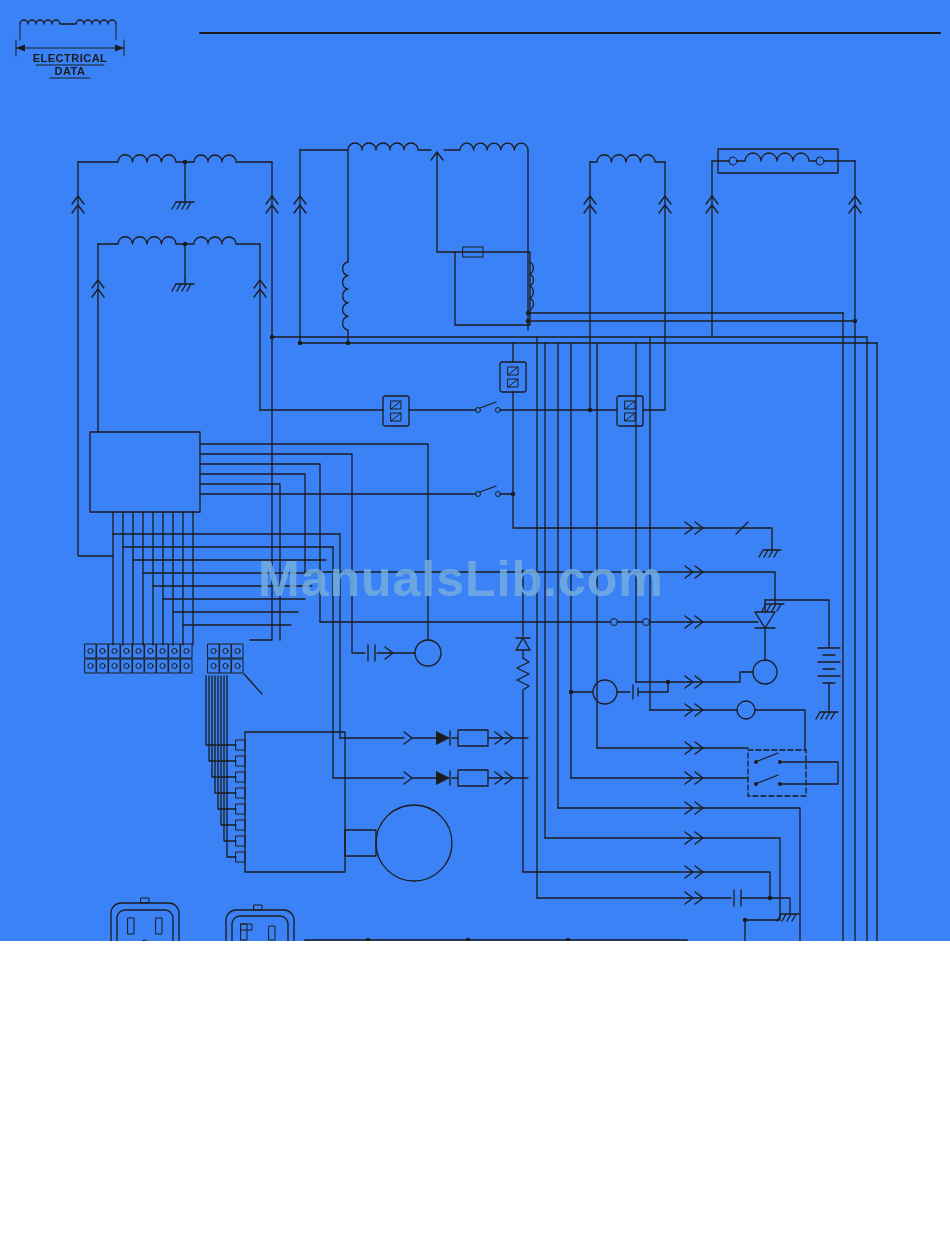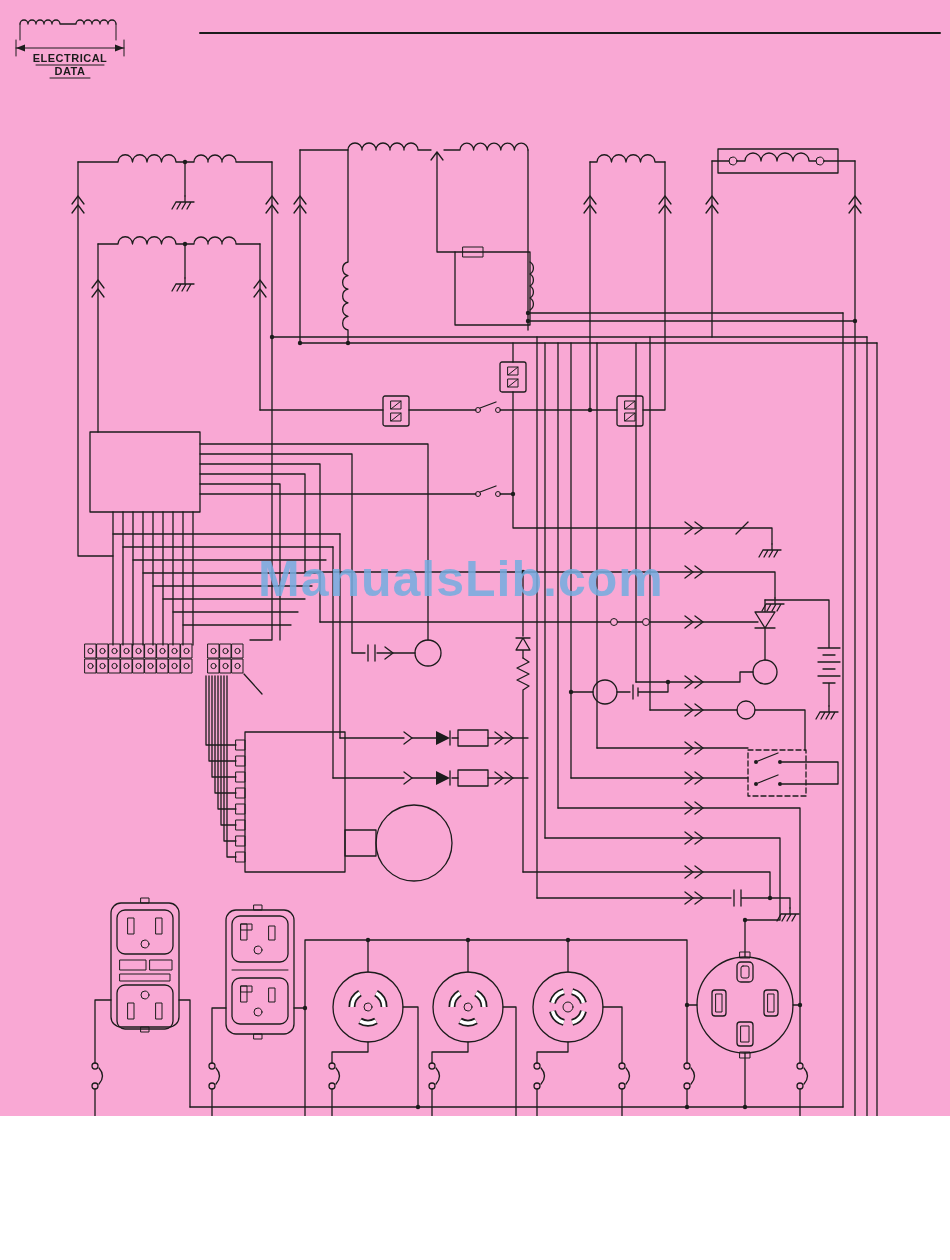--- a/index.html
+++ b/index.html
@@ -1,17 +1,17 @@
 <!DOCTYPE html>
 <html style="--ink: #1c1c1c; --wm: #74ade0;"><head>
 <meta charset="utf-8">
 <style>
   :root{ --ink:#1c1c1c; --wm:#74ade0; }
   html,body{margin:0;padding:0;background:#fff;}
-  .page{position:relative;width:950px;height:1116px;background:#f9a8d4;overflow:hidden;}
+  .page{position:relative;width:950px;height:941px;background:#3b82f6;overflow:hidden;}
   svg{display:block;}
   .ink{stroke:var(--ink);stroke-width:1.3;fill:none;stroke-linejoin:round;stroke-linecap:round;}
   .thin{stroke-width:1;}
   .thick{stroke-width:2;}
   .fill{fill:var(--ink);stroke:none;}
   .dash{stroke-dasharray:5 3;}
   .slotblack{stroke:var(--ink);stroke-width:7;fill:none;}
   .slotwhite{stroke:#fff;stroke-width:3.5;fill:none;}
   text{font-family:"Liberation Sans","DejaVu Sans",sans-serif;}
   .legend-text{font-size:11px;font-weight:bold;fill:var(--ink);text-anchor:middle;letter-spacing:.5px;}

